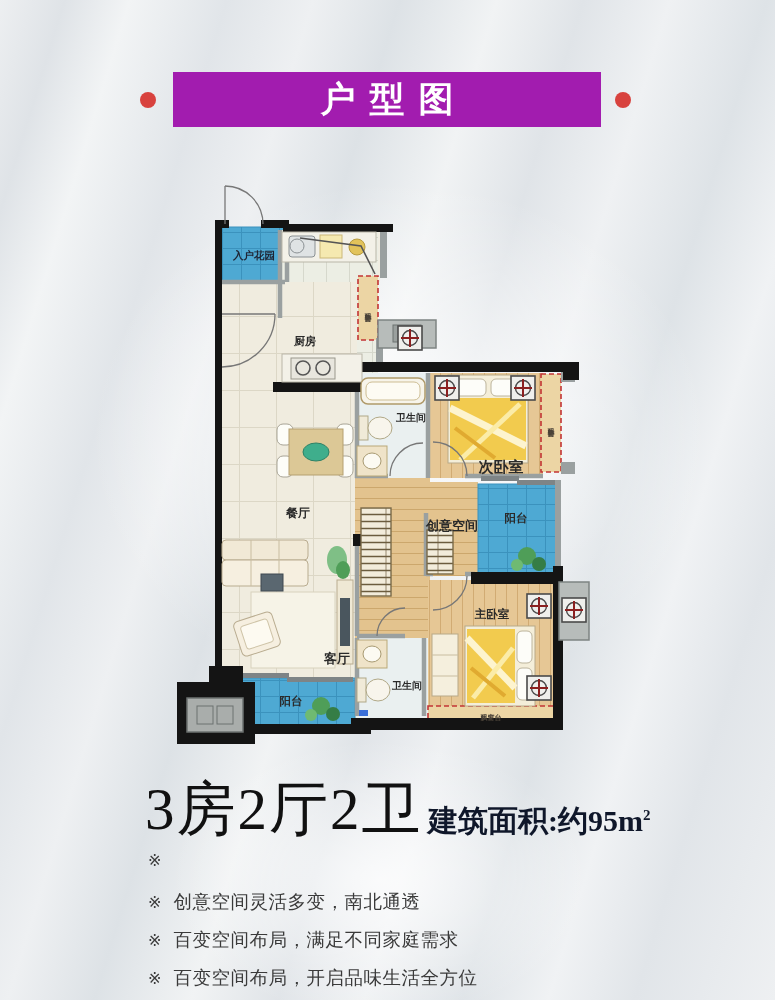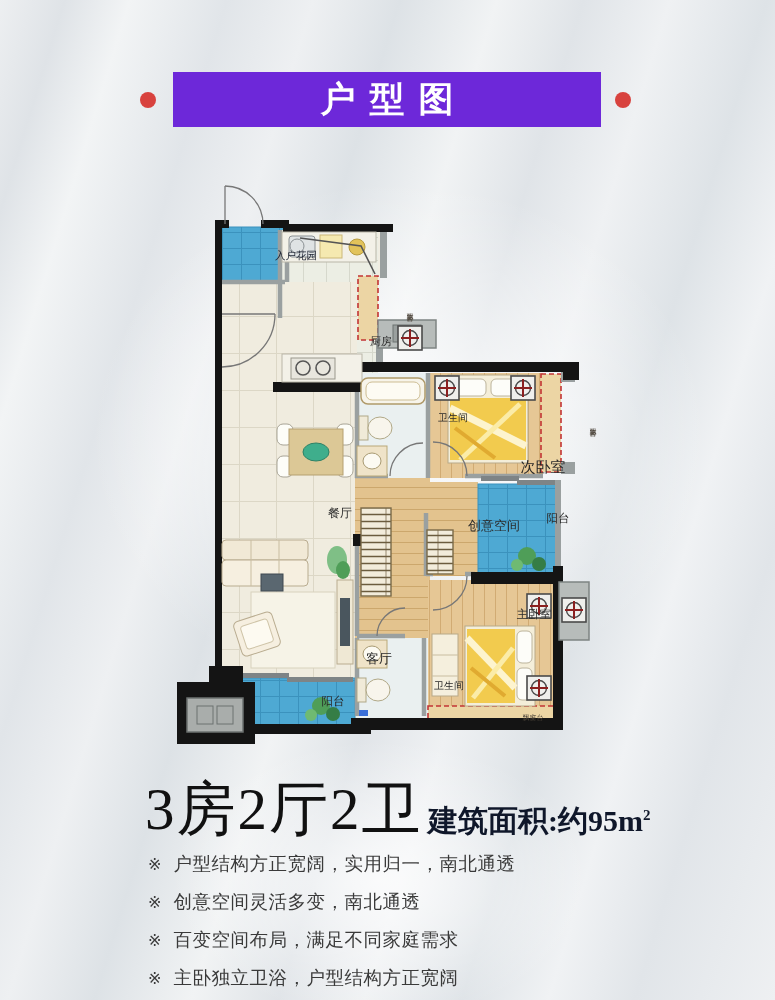--- a/index.html
+++ b/index.html
@@ -9,30 +9,30 @@
     font-family:"Liberation Sans","DejaVu Sans",sans-serif;
     background-color:#e9ebee;
     background-image:
       radial-gradient(ellipse 430px 360px at 400px 440px, rgba(255,255,255,0.9), rgba(255,255,255,0) 72%),
       radial-gradient(ellipse 300px 200px at 380px 880px, rgba(255,255,255,0.75), rgba(255,255,255,0) 70%),
       linear-gradient(107deg,#edeff1 0%,#dfe3e7 6%,#f2f4f5 12%,#e1e5e9 21%,#eef0f2 29%,#dde2e6 37%,#f1f3f4 46%,#e0e4e8 54%,#eff1f3 62%,#dee3e7 71%,#f0f2f4 79%,#e1e5e9 87%,#eef0f2 100%);
   }
   .dot { position:absolute; width:16px; height:16px; border-radius:50%; background:#d8423e; }
   .banner {
     position:absolute; left:173px; top:72px; width:428px; height:55px;
-    background:#6d28d9; display:flex; align-items:center; justify-content:center;
+    background:#a21caf; display:flex; align-items:center; justify-content:center;
   }
   .banner-title {
     color:#fff; font-size:35px; font-weight:bold; letter-spacing:14px; margin-right:-14px;
   }
   .plan-wrap { position:absolute; left:165px; top:168px; width:500px; height:610px; }
   .plan-wrap svg { position:absolute; left:0; top:0; }
   .rlabel {
     position:absolute; transform:translate(-50%,-50%); white-space:nowrap;
-    font-weight:normal; color:#2a2a2a; line-height:1;margin-left:42px;
+    font-weight:bold; color:#2a2a2a; line-height:1;
   }
   .rlabel.vert { writing-mode:vertical-rl; letter-spacing:1px; }
   .summary-title {
     position:absolute; left:145px; top:770px;
     font-family:"Liberation Serif","DejaVu Serif",serif;
     font-size:59px; font-weight:normal; color:#111; letter-spacing:2px;
   }
   .summary-area {
     position:absolute; left:428px; top:801px;
     font-family:"Liberation Serif","DejaVu Serif",serif;
@@ -267,48 +267,47 @@
     <circle cx="362" cy="388" r="9" fill="#4f9e58"></circle>
         <circle cx="374" cy="396" r="7" fill="#357d46"></circle>
         <circle cx="352" cy="397" r="6" fill="#6fba72"></circle>
     <circle cx="156" cy="538" r="9" fill="#4f9e58"></circle>
         <circle cx="168" cy="546" r="7" fill="#357d46"></circle>
         <circle cx="146" cy="547" r="6" fill="#6fba72"></circle>
   </g>
 </svg>
 
   <div class="rlabel" style="left:89px; top:87px; font-size:10.5px; color:#1e2433;">入户花园</div>
-  <div class="rlabel" style="left:174px; top:173px; font-size:11px;">厨房</div>
+  <div class="rlabel" style="left:140px; top:173px; font-size:11px;">厨房</div>
   <div class="rlabel" style="left:246px; top:250px; font-size:10px;">卫生间</div>
   <div class="rlabel" style="left:336px; top:298px; font-size:15px;">次卧室</div>
   <div class="rlabel" style="left:133px; top:345px; font-size:12px;">餐厅</div>
   <div class="rlabel" style="left:287px; top:357px; font-size:13px;">创意空间</div>
   <div class="rlabel" style="left:351px; top:351px; font-size:11.5px;">阳台</div>
   <div class="rlabel" style="left:327px; top:447px; font-size:11.5px;">主卧室</div>
   <div class="rlabel" style="left:242px; top:518px; font-size:10px;">卫生间</div>
   <div class="rlabel" style="left:172px; top:490px; font-size:13px;">客厅</div>
   <div class="rlabel" style="left:126px; top:534px; font-size:11.5px;">阳台</div>
   <div class="rlabel vert" style="left:203px; top:141px; font-size:7px; color:#4a4238;">飘窗台</div>
   <div class="rlabel vert" style="left:386px; top:256px; font-size:7px; color:#4a4238;">飘窗台</div>
   <div class="rlabel" style="left:326px; top:549px; font-size:7px; color:#4a4238;">飘窗台</div>
 </div>
 
 <div class="summary-title">3房2厅2卫</div>
 <div class="summary-area"><span>建筑面积:约95m</span><sup>2</sup></div>
 
 <ul class="features">
   <li>
     <span class="feat-marker">※</span>
-    <span class="feat-text">户型结构方正宽阔，实用归一，南北通透</span>
   </li>
   <li>
     <span class="feat-marker">※</span>
     <span class="feat-text">创意空间灵活多变，南北通透</span>
   </li>
   <li>
     <span class="feat-marker">※</span>
     <span class="feat-text">百变空间布局，满足不同家庭需求</span>
   </li>
   <li>
     <span class="feat-marker">※</span>
-    <span class="feat-text">主卧独立卫浴，户型结构方正宽阔</span>
+    <span class="feat-text">百变空间布局，开启品味生活全方位</span>
   </li>
 </ul>
 
 </body></html>

